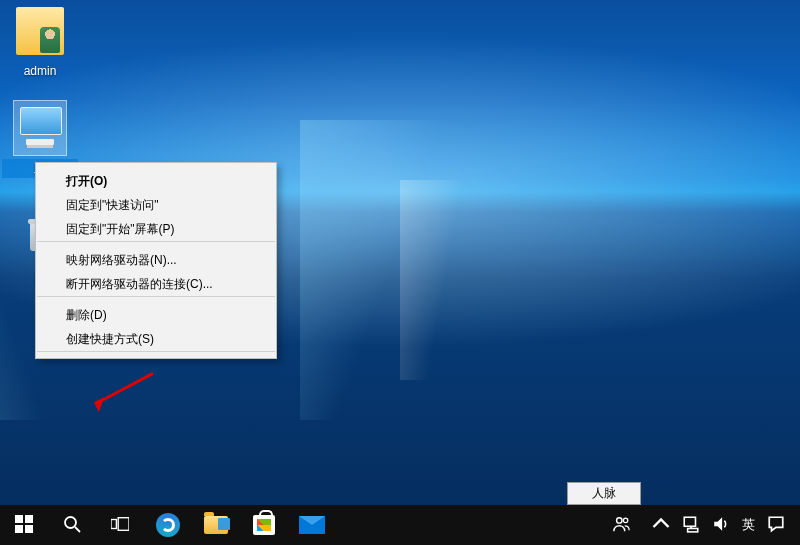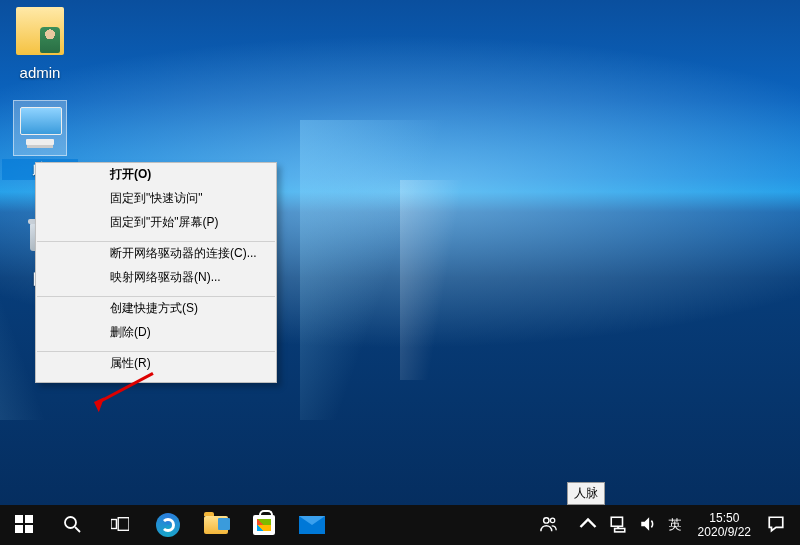--- a/index.html
+++ b/index.html
@@ -8,21 +8,21 @@
 .desktop{position:absolute;inset:0;width:800px;height:505px;
   background:
     linear-gradient(100deg, rgba(255,255,255,0.25) 0%, transparent 10%) 400px 180px/600px 200px no-repeat,
     linear-gradient(110deg, rgba(150,220,255,0.35) 0%, transparent 18%) 300px 120px/700px 300px no-repeat,
     linear-gradient(70deg,  rgba(150,220,255,0.35) 0%, transparent 18%) -100px 120px/700px 300px no-repeat,
     radial-gradient(ellipse 900px 260px at 50% 38%, rgba(180,230,255,0.55), transparent 60%),
     linear-gradient(to bottom, #0a4f9e 0%, #0b64bf 20%, #0e86de 35%, #1096e6 38%, #0b5aa7 42%, #073d7a 55%, #052e60 100%);
 }
 
 
-.icon{position:absolute;width:76px;text-align:center;color:#fff;font-size:15px;}
+.icon{position:absolute;width:76px;text-align:center;color:#fff;font-size:12px;}
 .icon .sel{display:inline-block;padding:2px;border:1px solid transparent;}
 .icon.selected .sel{background:rgba(255,255,255,0.25);border-color:rgba(255,255,255,0.5);}
 .icon .glyph{width:48px;height:48px;margin:0 auto 2px;display:block;}
 .icon .label{display:block;text-shadow:0 1px 2px rgba(0,0,0,0.6);padding:1px 2px;}
 .icon.selected .label{background:rgba(0,120,215,0.6);}
 
 
 .glyph-user{background:linear-gradient(#ffe9a8,#f5c241);border-radius:2px;position:relative;}
 .glyph-user::after{content:"";position:absolute;right:4px;bottom:2px;width:20px;height:26px;
   background:radial-gradient(circle at 50% 28%, #e8c9a0 0 5px, transparent 5px),
@@ -34,21 +34,21 @@
 .glyph-pc::before{content:"";position:absolute;left:4px;top:4px;width:40px;height:26px;background:linear-gradient(#8fd3ff,#3a9bdc);border:1px solid #eee;border-radius:2px;}
 .glyph-pc::after{content:"";position:absolute;left:10px;bottom:6px;width:28px;height:6px;background:#eee;border-radius:1px;box-shadow:0 4px 0 -1px #ccc;}
 
 
 .glyph-bin{position:relative}
 .glyph-bin::before{content:"";position:absolute;left:14px;top:10px;width:20px;height:28px;background:linear-gradient(#d8e0e8,#aeb9c2);border-radius:2px 2px 3px 3px;}
 .glyph-bin::after{content:"";position:absolute;left:12px;top:6px;width:24px;height:5px;background:#c8d0d8;border-radius:2px;}
 
 
 .ctxmenu{position:absolute;left:35px;top:162px;width:240px;background:#f2f2f2;border:1px solid #bfbfbf;box-shadow:4px 4px 6px rgba(0,0,0,0.25);padding:3px 0;font-size:12px;color:#000;}
-.ctxmenu .item{display:flex;align-items:flex-start;height:24px;padding:0 10px 0 30px;position:relative;cursor:default;margin-left:44px;}
+.ctxmenu .item{display:flex;align-items:flex-end;height:24px;padding:0 10px 0 30px;position:relative;cursor:default;}
 .ctxmenu .item.bold{font-weight:600;}
 .ctxmenu hr{border:none;border-top:1px solid #d0d0d0;margin:3px 1px;}
 .ctxmenu .shield{position:absolute;left:8px;width:14px;height:14px;border-radius:2px;
   background:conic-gradient(#1e88e5 0 25%, #fdd835 0 50%, #1e88e5 0 75%, #fdd835 0 100%);}
 
 
 .arrow{position:absolute;pointer-events:none;}
 .arrow-head{position:absolute;width:0;height:0;border:8px solid transparent;border-right-color:#d00;transform:rotate(20deg);}
 .arrow-tail{position:absolute;width:60px;height:0;border-top:3px solid #d00;transform-origin:left center;transform:rotate(-28deg);} 
 
@@ -70,21 +70,21 @@
 .i-explorer::after{content:"";position:absolute;right:-2px;top:2px;width:12px;height:12px;background:#3a9bdc;border-radius:1px;}
 .i-store{width:22px;height:20px;background:#fff;border-radius:2px;position:relative;}
 .i-store::before{content:"";position:absolute;inset:4px;background:linear-gradient(45deg,#f25022 0 50%,#7fba00 0) 0 0/50% 50% no-repeat,
                  linear-gradient(45deg,#00a4ef 0 50%,#ffb900 0) 0 100%/50% 50% no-repeat,
                  linear-gradient(#7fba00,#7fba00) 100% 0/50% 50% no-repeat,
                  linear-gradient(#ffb900,#ffb900) 100% 100%/50% 50% no-repeat;}
 .i-store::after{content:"";position:absolute;left:6px;top:-5px;width:10px;height:5px;border:2px solid #fff;border-bottom:none;border-radius:5px 5px 0 0;}
 .i-mail{width:26px;height:18px;background:#0078d7;position:relative;}
 .i-mail::after{content:"";position:absolute;left:0;top:0;width:0;height:0;border:9px solid transparent;border-top-color:#3aa0ee;border-left-width:13px;border-right-width:13px;}
 
-.tooltip{position:absolute;background:#f2f2f2;color:#000;border:1px solid #9a9a9a;padding:2px 6px;font-size:12px;}
+.tooltip{position:absolute;background:#f2f2f2;color:#000;border:1px solid #9a9a9a;padding:2px 24px;font-size:12px;}
 </style>
 </head>
 <body>
 
 <div class="desktop">
 
   <div class="icon" style="left:2px;top:4px">
     <span class="sel"><span class="glyph glyph-user"></span></span>
     <span class="label">admin</span>
   </div>
@@ -104,36 +104,33 @@
         <span>打开(O)</span>
       </div>
     <div class="item">
         <span>固定到"快速访问"</span>
       </div>
     <div class="item">
         <span>固定到"开始"屏幕(P)</span>
       </div>
     <hr>
     <div class="item">
+        <span>映射网络驱动器(N)...</span>
+      </div>
+    <div class="item">
         <span>断开网络驱动器的连接(C)...</span>
       </div>
-    <div class="item">
-        <span>映射网络驱动器(N)...</span>
-      </div>
     <hr>
     <div class="item">
+        <span>删除(D)</span>
+      </div>
+    <div class="item">
         <span>创建快捷方式(S)</span>
       </div>
-    <div class="item">
-        <span>删除(D)</span>
-      </div>
     <hr>
-    <div class="item">
-        <span>属性(R)</span>
-      </div>
   </div>
 
   <div class="arrow" style="left:92px;top:396px">
     <div class="arrow-head" style="left:-6px;top:-2px"></div>
     <div class="arrow-tail" style="left:8px;top:4px"></div>
   </div>
 
   <div class="tooltip" style="left:567px;top:482px">
     <span>人脉</span>
   </div>
@@ -207,24 +204,20 @@
     </div>
     <div class="tray-seg">
       <span class="i-vol"><svg viewBox="0 0 16 16">
             <path d="M2 6h3l4-4v12l-4-4H2z" fill="#fff"></path>
             <path d="M11 5c1.5 1.5 1.5 4.5 0 6" fill="none" stroke="#fff" stroke-width="1.4"></path>
           </svg></span>
     </div>
     <div class="tray-seg" style="font-size:13px">
         <span>英</span>
       </div>
-    <div class="clock">
-      <span>15:50</span>
-      <span>2020/9/22</span>
-    </div>
     <div class="tray-seg">
       <span class="i-notif"><svg viewBox="0 0 16 16">
             <path d="M2 2h12v9H8l-4 3v-3H2z" fill="none" stroke="#fff" stroke-width="1.5"></path>
           </svg></span>
     </div>
     <div class="showdesk"></div>
   </div>
 </div>
 
 </body></html>

